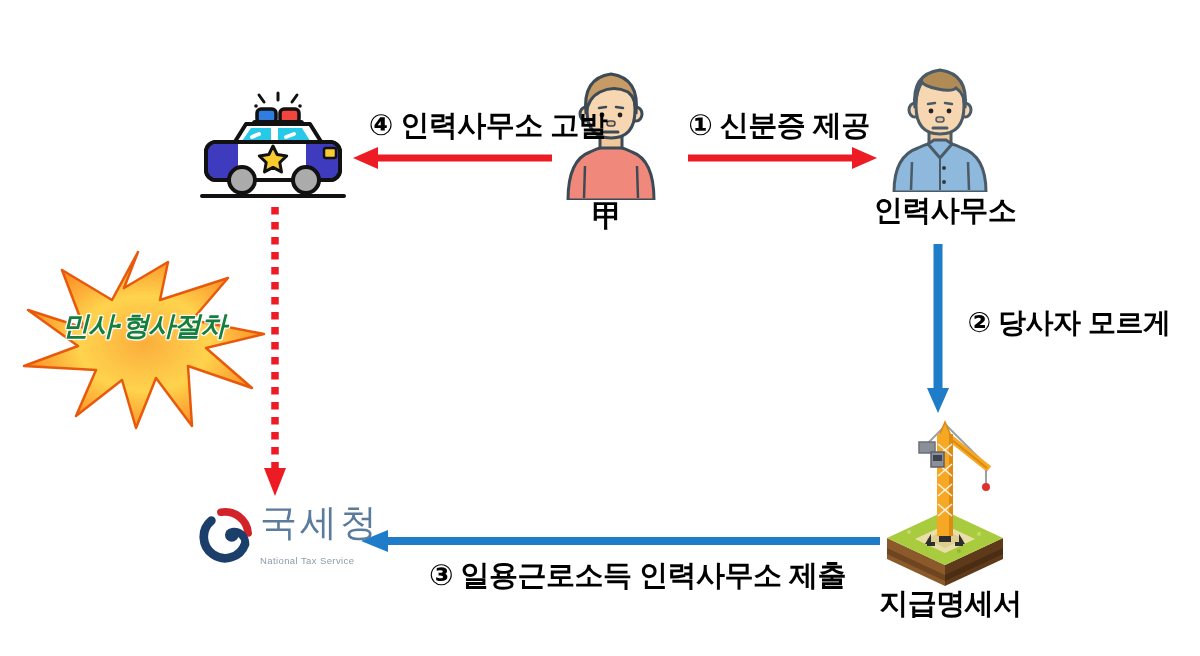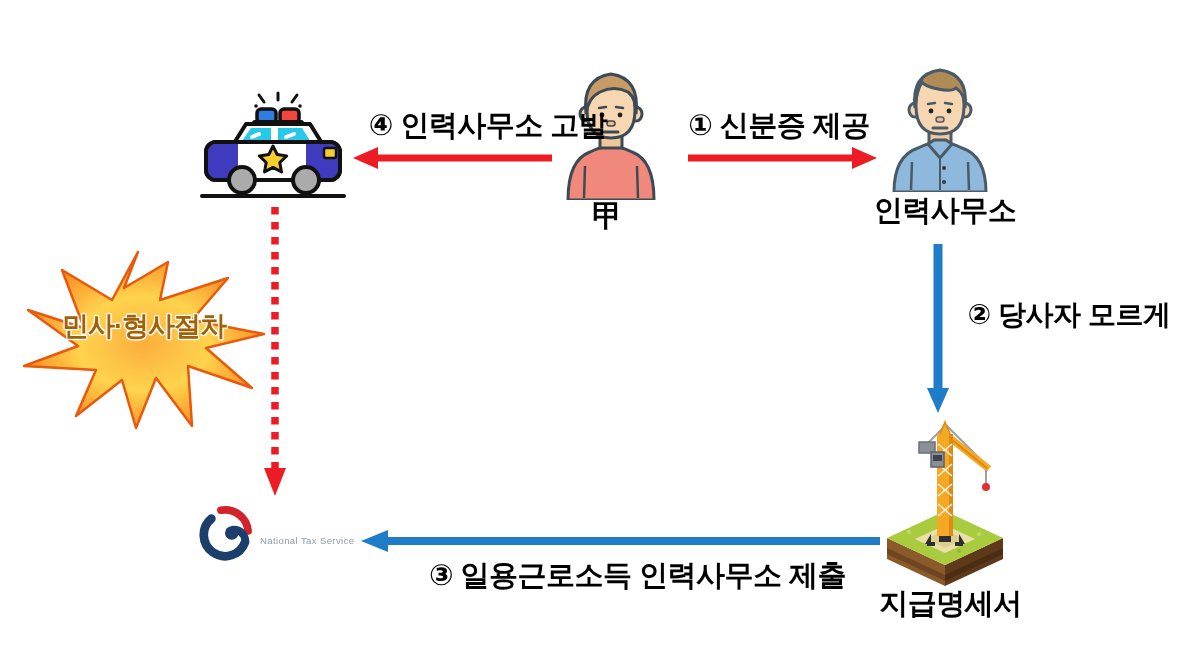--- a/index.html
+++ b/index.html
@@ -12,22 +12,23 @@
     position:absolute;color:#000;font-weight:bold;font-size:29px;
     text-align:center;letter-spacing:-0.5px;white-space:nowrap;
   }
   .lbl2{white-space:normal;line-height:37px;}
   .nts{position:absolute;display:flex;align-items:center;gap:6px;}
   .nts-txt{display:flex;flex-direction:column;line-height:1;}
   .nts-name{font-size:37px;font-weight:500;color:#5b7b9c;letter-spacing:3px;}
   .nts-sub{font-size:9.5px;color:#8c9ba8;letter-spacing:0.4px;margin-top:15px;}
   .burst-txt{
     position:absolute;text-align:center;font-weight:bold;font-size:27px;
-    color:#a16207;line-height:33px;letter-spacing:-1px;
+    color:#15803d;line-height:33px;letter-spacing:-1px;
     text-shadow:0 0 2px #fff,0 0 3px #fff,1px 1px 0 #fff,-1px -1px 0 #fff,1px -1px 0 #fff,-1px 1px 0 #fff;
+    font-style:italic;
   }
   svg{display:block;}
 </style>
 </head>
 <body>
 
 <div id="canvas">
 
   <svg class="abs" style="left:0;top:0" width="1200" height="656" viewBox="0 0 1200 656">
     <g>
@@ -164,41 +165,42 @@
   </svg>
 
   <div class="nts" style="left:196px;top:504px">
     <svg width="58" height="58" viewBox="0 0 60 60">
       <path d="M25.8,6.4 A24,24 0 0 1 53.9,27.9" fill="none" stroke="#D2232A" stroke-width="8" stroke-linecap="round"></path>
       <path d="M15.9,15.1 A22,22 0 1 0 50.7,39.5" fill="none" stroke="#1B3E6B" stroke-width="9" stroke-linecap="round"></path>
       <path d="M51,37 Q49,27 39,26.5" fill="none" stroke="#1B3E6B" stroke-width="8" stroke-linecap="round"></path>
       <circle cx="37" cy="30" r="7" fill="#1B3E6B"></circle>
     </svg>
     <div class="nts-txt">
+      <span class="nts-name">국세청</span>
       <span class="nts-sub">National Tax Service</span>
     </div>
   </div>
 
   <svg class="abs" style="left:20px;top:248px" width="248" height="182" viewBox="0 0 248 182">
     <defs>
       <radialGradient id="burstg" cx="50%" cy="52%" r="60%">
         <stop offset="0%" stop-color="#FBAE3C"></stop>
         <stop offset="45%" stop-color="#FFD34D"></stop>
         <stop offset="100%" stop-color="#F97316"></stop>
       </radialGradient>
     </defs>
     <polygon fill="url(#burstg)" stroke="#E8590C" stroke-width="2.5" stroke-linejoin="round" points="118,4 104,40 148,14 140,52 208,30 172,72 244,86 186,100 232,140 168,118 172,178 136,130 116,180 102,132 56,168 76,122 4,118 58,98 8,62 64,80 42,22 92,52"></polygon>
   </svg>
   <div class="burst-txt" style="left:30px;top:310px;width:228px">
     <span>민사·형사절차</span><br>
   </div>
 
   <div class="lbl" style="left:338px;top:106px;width:300px">④ 인력사무소 고발</div>
   <div class="lbl" style="left:679px;top:106px;width:200px">① 신분증 제공</div>
-  <div class="lbl lbl2" style="left:948px;top:296px;width:242px;font-size:28px">
+  <div class="lbl lbl2" style="left:948px;top:304px;width:242px;font-size:28px">
     <span>② 당사자 모르게</span><br>
   </div>
   <div class="lbl" style="left:415px;top:556px;width:445px">③ 일용근로소득 인력사무소 제출</div>
 
   <div class="lbl" style="left:557px;top:196px;width:100px;font-size:30px">甲</div>
   <div class="lbl" style="left:870px;top:191px;width:150px">인력사무소</div>
   <div class="lbl" style="left:878px;top:584px;width:145px">지급명세서</div>
 
 </div>
 

